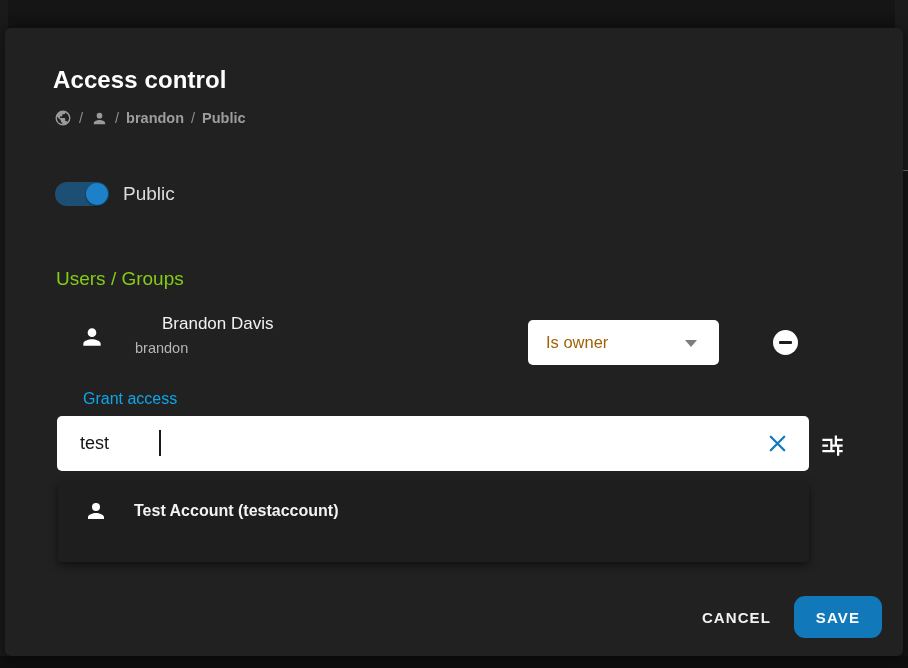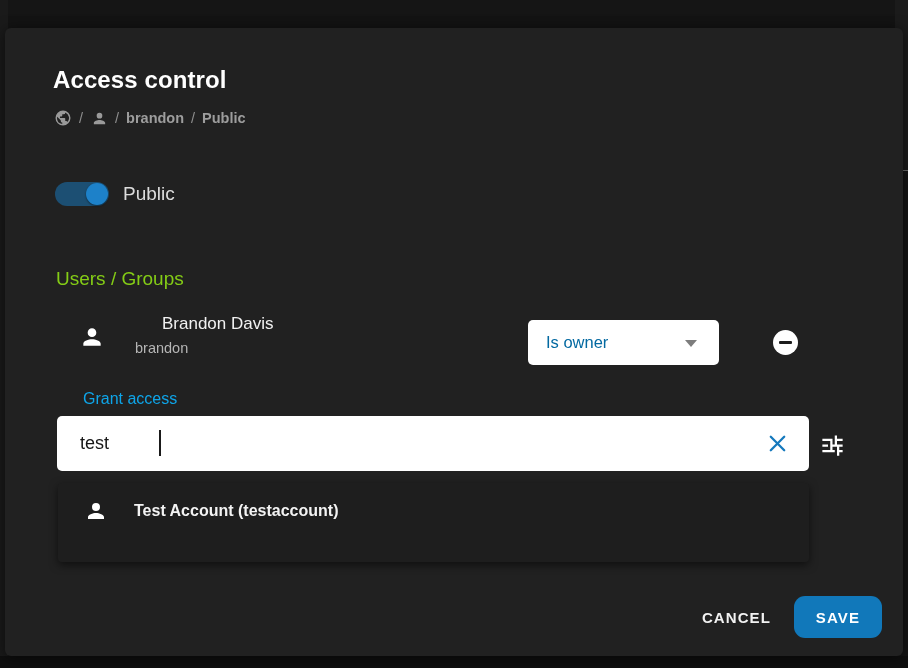--- a/index.html
+++ b/index.html
@@ -210,21 +210,21 @@
     height: 45px;
     background: #ffffff;
     border-radius: 5px;
     display: flex;
     align-items: center;
     cursor: pointer;
   }
   .role-select .role-text {
     margin-left: 18px;
     font-size: 16.5px;
-    color: #0369a1;
+    color: #a16207;
   }
   .role-select .caret {
     position: absolute;
     right: 22px;
     top: 20px;
     width: 0; height: 0;
     border-left: 6px solid transparent;
     border-right: 6px solid transparent;
     border-top: 7px solid #7d7d7d;
   }

